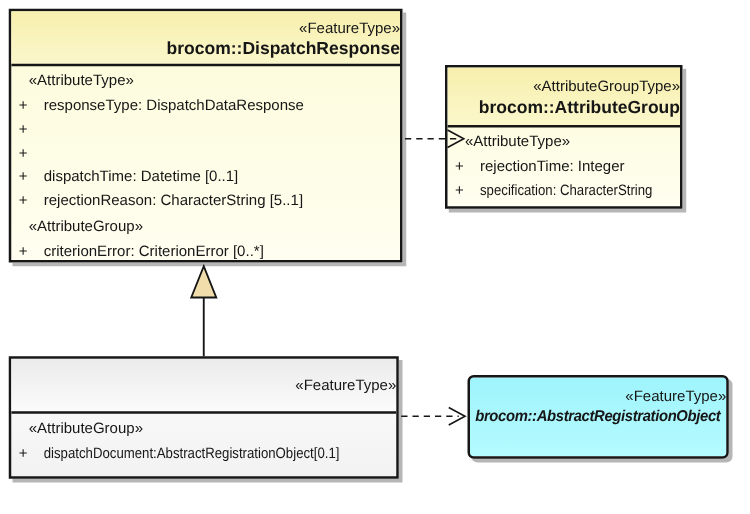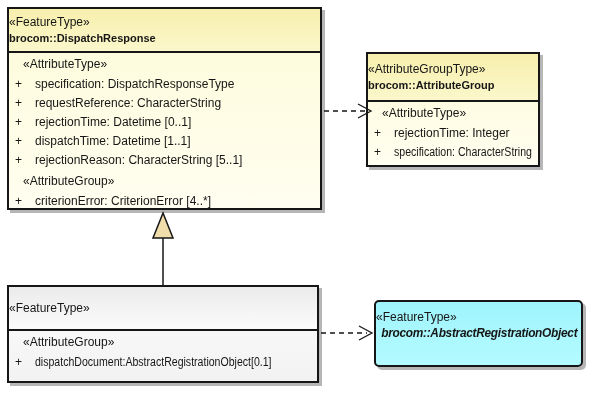--- a/index.html
+++ b/index.html
@@ -26,30 +26,30 @@
     box-shadow: 3px 3px 0 #b6b6b6;
     box-sizing: border-box;
     z-index: 1;
     overflow: hidden;
   }
   .name-comp {
     box-sizing: border-box;
     display: flex;
     flex-direction: column;
     justify-content: center;
-    align-items: flex-start;
+    align-items: flex-end;
     border-bottom: 2px solid #161616;
   }
   .stereo {
     font-size: 12px;
     line-height: 16px;
     white-space: nowrap;
   }
   .cname {
-    font-size: 11px;
+    font-size: 14px;
     font-weight: bold;
     line-height: 17px;
     white-space: nowrap;
   }
   .attr-comp {
     box-sizing: border-box;
     padding-top: 3px;
   }
   .sec {
     font-size: 12px;
@@ -82,21 +82,21 @@
   #cls-dispatch-response {
     left: 7px; top: 7px; width: 315px; height: 203px;
     background: linear-gradient(180deg, #fdfbd8 0%, #fffef0 100%);
   }
   #cls-dispatch-response .name-comp {
     height: 44px;
     background: linear-gradient(180deg, #f7efad 0%, #fbf7cb 100%);
   }
 
   #cls-criterion-error {
-    left: 366px; top: 52px; width: 174px; height: 115px;
+    left: 356px; top: 52px; width: 190px; height: 115px;
     background: linear-gradient(180deg, #fdfbd8 0%, #fffef0 100%);
   }
   #cls-criterion-error .name-comp {
     height: 48px;
     background: linear-gradient(180deg, #f7efad 0%, #fbf7cb 100%);
   }
 
   #cls-dispatch-data-response {
     left: 7px; top: 285px; width: 312px; height: 98px;
     background: linear-gradient(180deg, #fdfdfd 0%, #f2f2f2 100%);
@@ -131,42 +131,40 @@
 
   <div class="uml-class" id="cls-dispatch-response">
     <div class="name-comp">
       <div class="stereo">«FeatureType»</div>
       <div class="cname">brocom::DispatchResponse</div>
     </div>
     <div class="attr-comp">
       <div class="sec">«AttributeType»</div>
       <div class="row">
         <span class="vis">+</span>
-        <span class="atext">specification: DispatchResponseType</span>
-      </div>
-      <div class="row">
-        <span class="vis">+</span>
-        <span class="atext">requestReference: CharacterString</span>
-      </div>
-      <div class="row">
-        <span class="vis">+</span>
-        <span class="atext">rejectionTime: Datetime [0..1]</span>
-      </div>
-      <div class="row">
-        <span class="vis">+</span>
-        <span class="atext">dispatchTime: Datetime [1..1]</span>
+        <span class="atext">responseType: DispatchDataResponse</span>
+      </div>
+      <div class="row">
+        <span class="vis">+</span>
+      </div>
+      <div class="row">
+        <span class="vis">+</span>
+      </div>
+      <div class="row">
+        <span class="vis">+</span>
+        <span class="atext">dispatchTime: Datetime [0..1]</span>
       </div>
       <div class="row">
         <span class="vis">+</span>
         <span class="atext">rejectionReason: CharacterString [5..1]</span>
       </div>
       <div class="sec gap-above">«AttributeGroup»</div>
       <div class="row">
         <span class="vis">+</span>
-        <span class="atext">criterionError: CriterionError [4..*]</span>
+        <span class="atext">criterionError: CriterionError [0..*]</span>
       </div>
     </div>
   </div>
 
   <div class="uml-class" id="cls-criterion-error">
     <div class="name-comp">
       <div class="stereo">«AttributeGroupType»</div>
       <div class="cname">brocom::AttributeGroup</div>
     </div>
     <div class="attr-comp">

